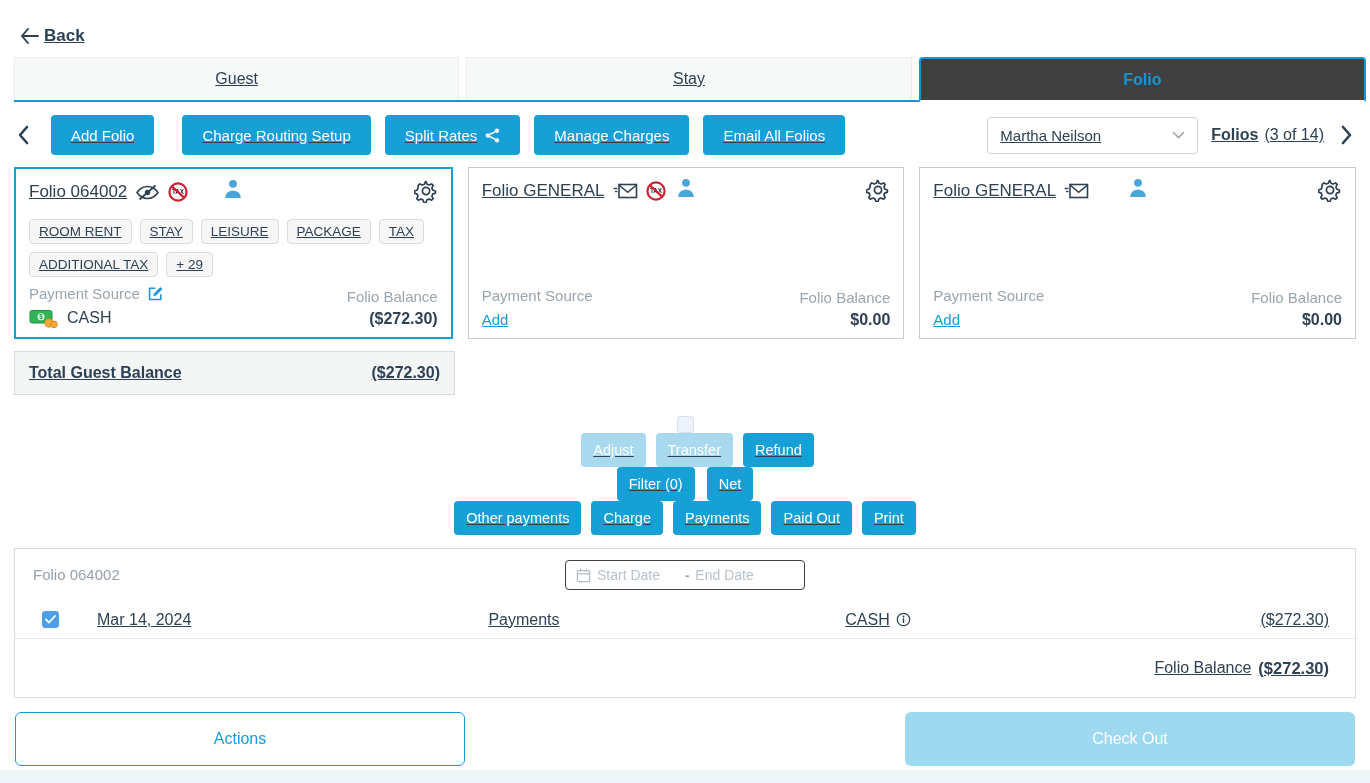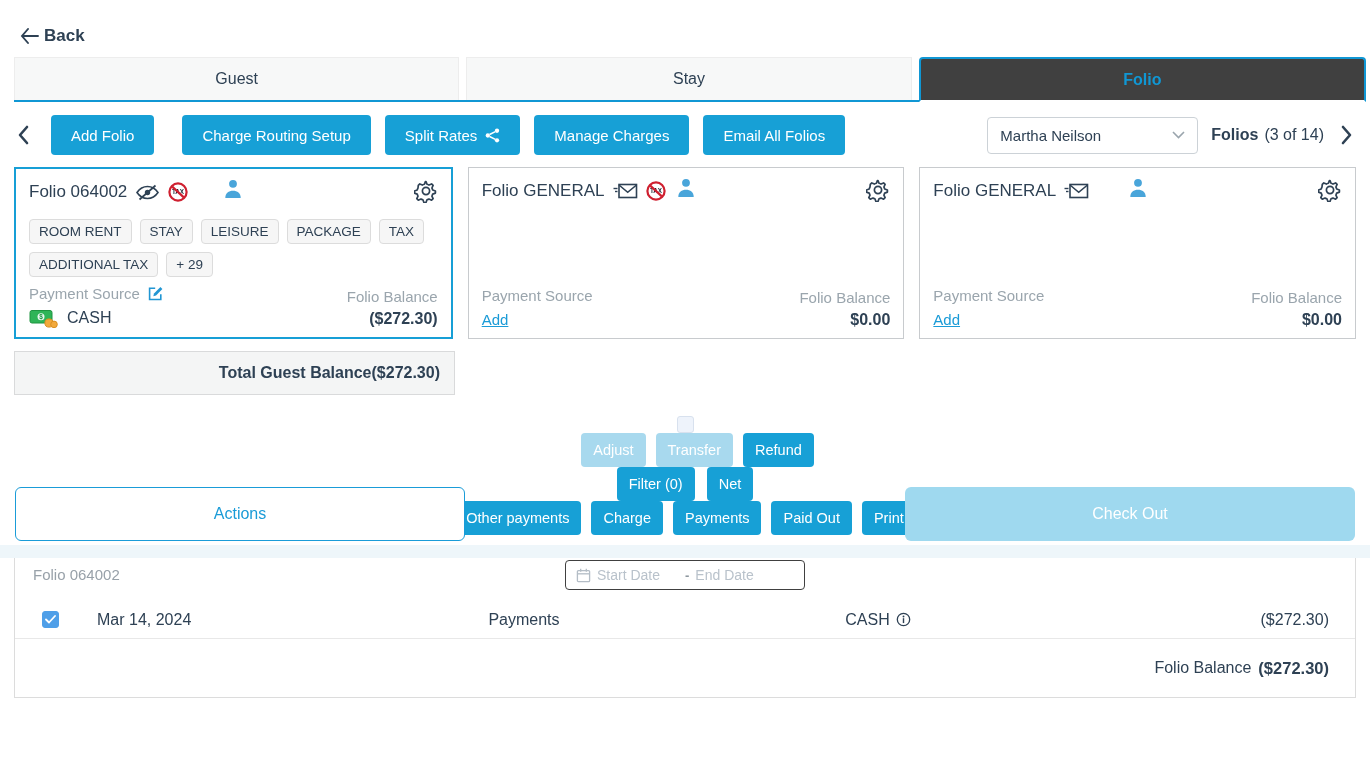--- a/index.html
+++ b/index.html
@@ -3,21 +3,21 @@
 <meta charset="utf-8">
 <style>
   * { box-sizing: border-box; margin: 0; padding: 0; }
   html,body { width:1370px; height:783px; }
   body {
     font-family: "Liberation Sans", sans-serif;
     color: #2e4154;
     background: #fff;
     overflow: hidden;
   }
-  .page { position: relative; width: 1370px; height: 558px; }
+  .page { position: relative; width: 1370px; height: 783px; text-decoration: underline; }
 
   
   .back-row { display:flex; align-items:center; gap:5px; padding:26px 0 0 20px; cursor:pointer; width:90px; }
   .back-row span { font-size:17px; font-weight:600; color:#2e4154; }
 
   
   .tabs { display:flex; align-items:flex-end; gap:7px; margin:11px 4px 4px 14px; border-bottom:2px solid #1097d4; }
   .tab { flex:1; height:43px; display:flex; align-items:center; justify-content:center;
          font-size:16px; color:#2e4154; background:#f7f8f8; border:1px solid #ededed; border-bottom:none; cursor:pointer; }
   .tab.active { height:45px; margin-bottom:-2px; background:#404040; color:#1097d4; font-weight:bold;
@@ -50,21 +50,21 @@
   .card-footer { position:absolute; left:13px; right:13px; bottom:9px; display:flex; justify-content:space-between; align-items:flex-end; }
   .muted { color:#9aa5ad; font-size:15px; }
   .ps-label { display:flex; align-items:center; gap:7px; }
   .ps-method { display:flex; align-items:center; gap:9px; margin-top:6px; font-size:16px; color:#2e4154; }
   .add-link { display:inline-block; margin-top:7px; font-size:15px; color:#1a9bd7; text-decoration:underline; cursor:pointer; }
   .balance-block { text-align:right; }
   .balance-value { font-size:16px; font-weight:bold; color:#2e4154; margin-top:5px; }
 
   
   .total-bar { margin:12px 0 0 14px; width:441px; height:44px; background:#f4f5f5; border:1px solid #d9dadb;
-               display:flex; align-items:center; justify-content:flex-end; padding:0 14px; }
+               display:flex; align-items:center; justify-content:space-between; padding:0 14px; }
   .total-bar .lbl { font-size:16px; font-weight:600; }
   .total-bar .val { font-size:16px; font-weight:bold; }
 
   
   .actions-bar { display:flex; align-items:center; margin:21px 14px 0 14px;flex-direction:column; }
   .checkbox { width:17px; height:17px; border-radius:3px; cursor:pointer; }
   .checkbox.unchecked { background:#eef3fb; border:1px solid #d8e1ee; }
   .checkbox.checked { background:#4f9fe8; border:1px solid #4f9fe8; display:flex; align-items:center; justify-content:center; }
   .grp { display:flex; align-items:center; gap:10px; }
   .grp-left { margin-left:25px; }

